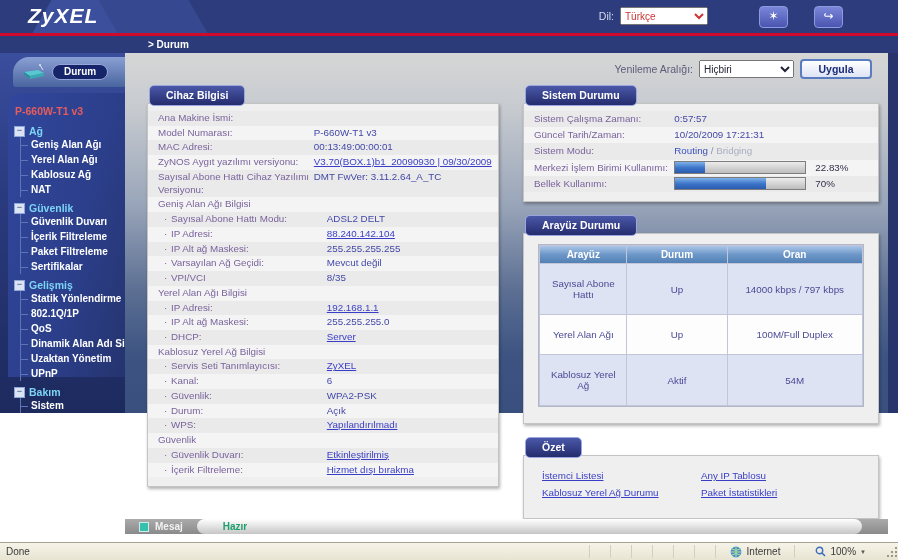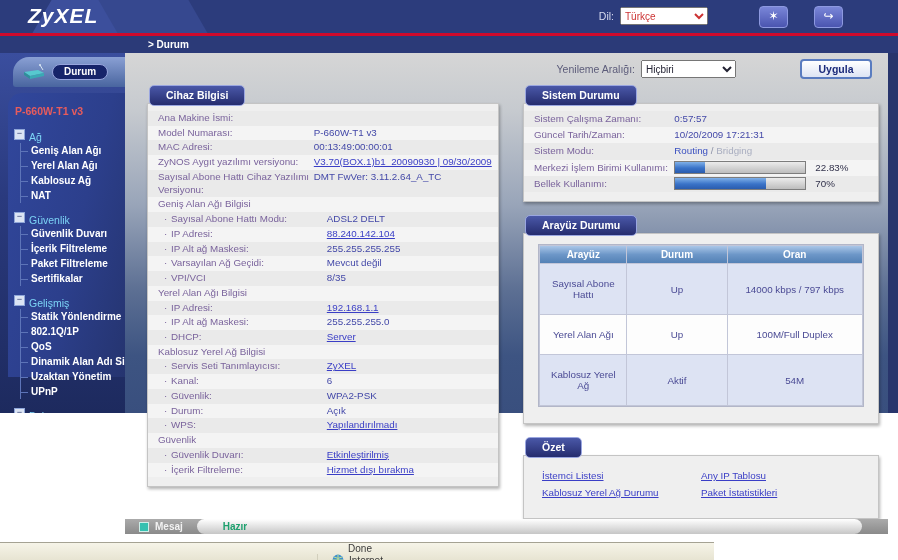--- a/index.html
+++ b/index.html
@@ -30,31 +30,31 @@
 
   
   .sidebar{width:125px;flex:0 0 125px;position:relative;background:linear-gradient(180deg,#3a4e9e 0%,#2a3a7e 40%,#1d2a5e 100%);overflow:hidden;}
   .durum-tab{position:absolute;top:4px;left:13px;right:0;height:30px;background:linear-gradient(180deg,#8aa0d4,#49659f);border-radius:16px 0 0 3px;display:flex;align-items:center;gap:6px;padding-left:9px;cursor:pointer;}
   .router-icon{width:24px;height:16px;display:inline-block;}
   .durum-pill{background:#16246a;border:1px solid #97a5dd;border-radius:9px;color:#fff;font-size:10px;font-weight:bold;padding:1px 11px 2px;}
   .menu{position:absolute;top:40px;left:8px;right:0;bottom:36px;background:linear-gradient(105deg,#31479c 0%,#2c3f8c 55%,#25346f 100%);border-radius:14px 0 0 0;padding:10px 0 0 5px;}
   .device-name{color:#e85c5c;font-weight:bold;font-size:10.5px;padding:2px 0 3px 2px;}
   .menu-section{display:flex;align-items:center;gap:4px;margin-top:5px;padding-left:1px;}
   .minus-box{width:9px;height:9px;flex:0 0 9px;background:#dbe4f4;border:1px solid #8fa6d8;color:#2c3a6e;font-size:9px;line-height:7px;text-align:center;cursor:pointer;}
-  .sec-label{color:#7cd4f6;font-weight:normal;font-size:10.5px;cursor:pointer;margin-top:6px;}
+  .sec-label{color:#7cd4f6;font-weight:bold;font-size:10.5px;cursor:pointer;}
   .menu-items{margin-left:7px;border-left:1px solid #5d74b8;}
   .menu-item{position:relative;color:#ffffff;font-weight:bold;font-size:10px;padding:2px 0 2px 10px;white-space:nowrap;overflow:hidden;cursor:pointer;}
   .menu-item::before{content:"";position:absolute;left:0;top:8px;width:7px;height:1px;background:#5d74b8;}
 
   
   .content{flex:1;position:relative;display:flex;flex-direction:column;background:linear-gradient(180deg,#d6d6d6 0%,#c6cacf 16%,#99a5b9 42%,#5c6f93 66%,#3d5482 84%,#394f7e 100%);border-right:10px solid #28356c;}
   .refresh-row{height:30px;display:flex;justify-content:flex-end;align-items:center;padding:6px 16px 0 0;gap:6px;}
   .refresh-label{color:#5c5c7a;font-size:10.5px;}
   .refresh-select{width:95px;height:18px;font-size:10px;font-family:"Liberation Sans",sans-serif;color:#223;}
-  .apply-btn{margin-left:58px;width:72px;height:20px;border:2px solid #5a7cc0;border-radius:4px;background:linear-gradient(180deg,#ffffff,#dde4f4);color:#1a2a7a;font-weight:bold;font-size:10.5px;font-family:"Liberation Sans",sans-serif;cursor:pointer;}
+  .apply-btn{width:72px;height:20px;border:2px solid #5a7cc0;border-radius:4px;background:linear-gradient(180deg,#ffffff,#dde4f4);color:#1a2a7a;font-weight:bold;font-size:10.5px;font-family:"Liberation Sans",sans-serif;cursor:pointer;}
 
   .columns{flex:1;display:flex;align-items:flex-start;gap:24px;padding:6px 0 0 22px;}
   .col-left{width:352px;flex:0 0 352px;}
   .col-right{width:356px;flex:0 0 356px;display:flex;flex-direction:column;gap:13px;}
 
   .panel-tab{display:inline-block;background:linear-gradient(180deg,#4a58a8,#252c6e);color:#fff;font-weight:bold;font-size:10.5px;padding:3px 16px 4px;border:1px solid #9aa6e0;border-radius:5px;position:relative;z-index:2;margin-left:2px;}
   .panel-body{background:#efefef;border:1px solid #c4c4c4;margin-top:-3px;box-shadow:1px 2px 3px rgba(0,0,0,.3);padding:7px 0 9px;}
 
   
   .info-row{display:flex;padding:1px 10px;font-size:9.8px;line-height:1.3;}
@@ -91,21 +91,21 @@
   
   .summary-body{display:grid;grid-template-columns:1fr 1fr;row-gap:6px;padding:14px 18px 20px;font-size:9.8px;}
 
   
   .message-bar{height:22px;margin-top:auto;background:linear-gradient(180deg,#ababab,#8a8a8a);display:flex;align-items:center;padding-left:14px;}
   .msg-icon{width:8px;height:8px;background:#35c0b0;border:1px solid #cdeee8;margin-right:6px;}
   .msg-label{color:#f2f2f2;font-weight:bold;font-size:10px;}
   .msg-field{flex:1;margin:0 26px 0 14px;height:15px;border-radius:8px;background:linear-gradient(180deg,#ffffff,#c6c6c6);padding-left:26px;line-height:15px;font-size:10px;font-weight:bold;color:#1ea06e;}
 
   
-  .browser-bar{position:absolute;bottom:0;left:0;width:714px;height:17px;background:linear-gradient(180deg,#f6f4e8,#e7e4d2);border-top:1px solid #a5a293;display:flex;align-items:center;font-size:10px;color:#3a3a3a;flex-direction:column;}
+  .browser-bar{position:absolute;bottom:0;left:0;width:898px;height:17px;background:linear-gradient(180deg,#f6f4e8,#e7e4d2);border-top:1px solid #a5a293;display:flex;align-items:center;font-size:10px;color:#3a3a3a;}
   .bb-status{flex:1;padding-left:6px;}
   .bb-cell{width:20px;height:13px;border-left:1px solid #d2cfbc;}
   .bb-internet{display:flex;align-items:center;gap:5px;border-left:1px solid #d2cfbc;padding:0 14px;height:13px;}
   .bb-zoom{display:flex;align-items:center;gap:4px;border-left:1px solid #d2cfbc;padding:0 20px;height:13px;}
   .dd-arrow{font-size:6px;color:#555;}
   .grip{width:12px;height:13px;background:
      radial-gradient(circle at 2px 11px,#9a9788 1px,transparent 1.4px),
      radial-gradient(circle at 6px 11px,#9a9788 1px,transparent 1.4px),
      radial-gradient(circle at 10px 11px,#9a9788 1px,transparent 1.4px),
      radial-gradient(circle at 6px 7px,#9a9788 1px,transparent 1.4px),

